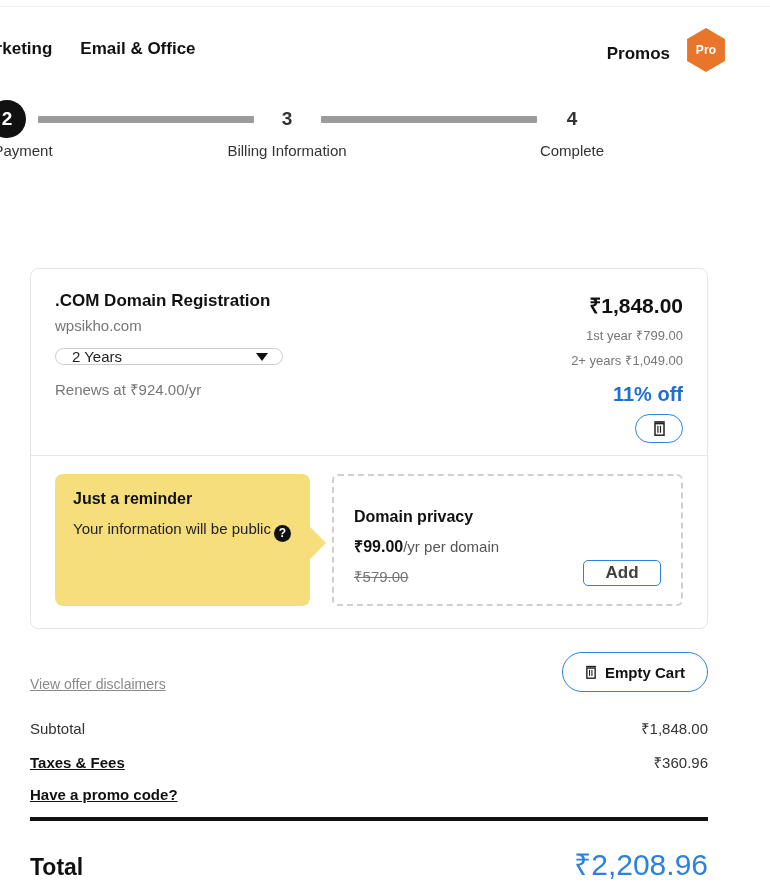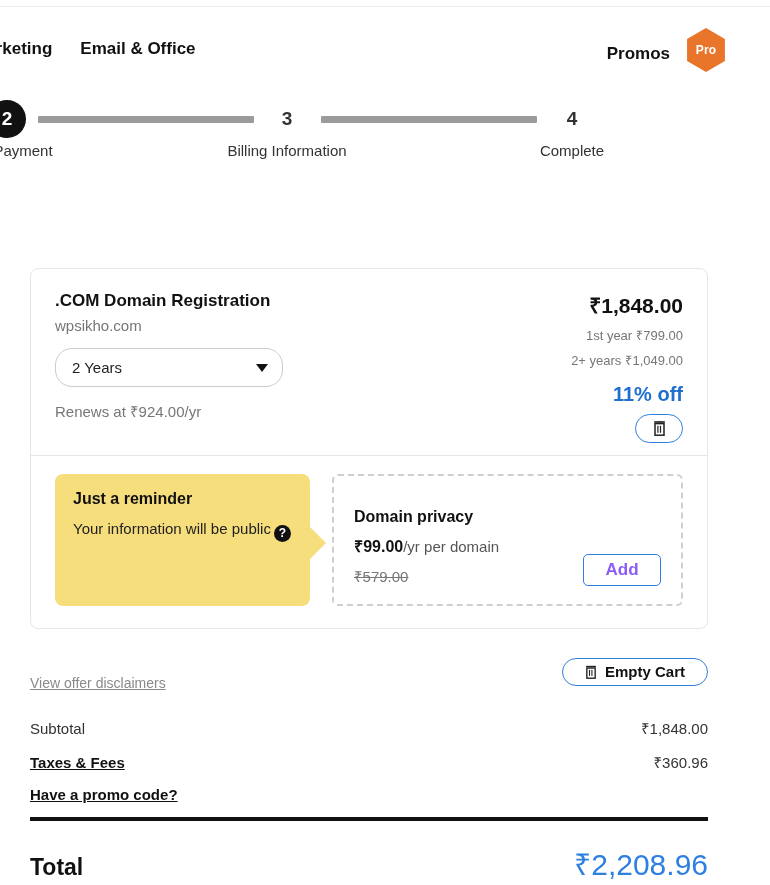--- a/index.html
+++ b/index.html
@@ -65,21 +65,21 @@
     border: 1px solid #e6e6e6; border-radius: 8px; background: #ffffff;
   }
   .card-top { position: relative; padding: 22px 24px 20px 24px; min-height: 186px; }
   .card-divider { height: 1px; background: #e6e6e6; }
   .card-bottom { padding: 18px 24px 22px 24px; display: flex; align-items: flex-start; gap: 0; }
 
   .item-title { font-size: 17px; font-weight: bold; color: #111111; }
   .item-domain { font-size: 15px; color: #767676; margin-top: 6px; }
 
   .term-select {
-    margin-top: 14px; width: 228px; height: 39px;
+    margin-top: 14px; width: 228px; height: 17px;
     border: 1px solid #c8cdd4; border-radius: 17px;
     display: flex; align-items: center; justify-content: space-between;
     padding: 0 14px 0 16px; background: #ffffff; cursor: pointer;
   }
   .term-select-value { font-size: 15px; color: #222222; }
   .chev { width: 0; height: 0; border-left: 6px solid transparent; border-right: 6px solid transparent; border-top: 8px solid #111111; }
   .renews { margin-top: 14px; font-size: 15px; color: #767676; }
 
   .price-col { position: absolute; top: 22px; right: 24px; text-align: right; width: 260px; }
   .price-main { font-size: 21px; font-weight: bold; color: #111111; }
@@ -117,35 +117,35 @@
     margin-left: 22px; flex: 1;
     border: 2px dashed #cfcfcf; border-radius: 6px;
     padding: 18px 20px; min-height: 132px;
     display: flex; align-items: flex-end; justify-content: space-between; gap: 16px;
   }
   .privacy-title { font-size: 16px; font-weight: bold; color: #111111; }
   .privacy-price { font-size: 15px; color: #555555; margin-top: 9px; }
   .privacy-price b { font-size: 16px; font-weight: bold; color: #111111; }
   .privacy-old { font-size: 15px; color: #777777; text-decoration: line-through; margin-top: 9px; }
   .add-btn {
-    width: 78px; height: 32px; border: 1px solid #2d7fe0; border-radius: 5px;
-    background: #ffffff; font-size: 17px; font-weight: bold; color: #8b5cf6;
+    width: 78px; height: 26px; border: 1px solid #2d7fe0; border-radius: 5px;
+    background: #ffffff; font-size: 17px; font-weight: bold; color: #404040;
     display: flex; align-items: center; justify-content: center; cursor: pointer; flex: none;
   }
 
   
   .disclaimer-row {
     position: absolute; top: 652px; left: 30px; width: 678px;
     display: flex; align-items: center; justify-content: space-between;
   }
   .disclaimer-link { font-size: 14px; color: #8a8a8a; text-decoration: underline; cursor: pointer; margin-top: 23px; }
   .empty-cart {
     display: flex; align-items: center; gap: 8px;
     border: 1px solid #2d7fe0; border-radius: 20px;
-    height: 28px; padding: 0 22px; background: #ffffff; cursor: pointer; text-align: center;
+    height: 40px; padding: 0 22px; background: #ffffff; cursor: pointer; text-align: center;
   }
   .empty-cart span { font-size: 15px; font-weight: bold; color: #111111; }
 
   
   .totals { position: absolute; top: 718px; left: 30px; width: 678px; }
   .total-row { display: flex; justify-content: space-between; align-items: baseline; margin-bottom: 14px; gap: 44px; }
   .tl-plain { font-size: 15px; color: #333333; }
   .tl-link { font-size: 15px; font-weight: bold; color: #111111; text-decoration: underline; cursor: pointer; }
   .tv { font-size: 15px; color: #333333; }
   .thick-rule { height: 4px; background: #111111; margin-top: 6px; }

